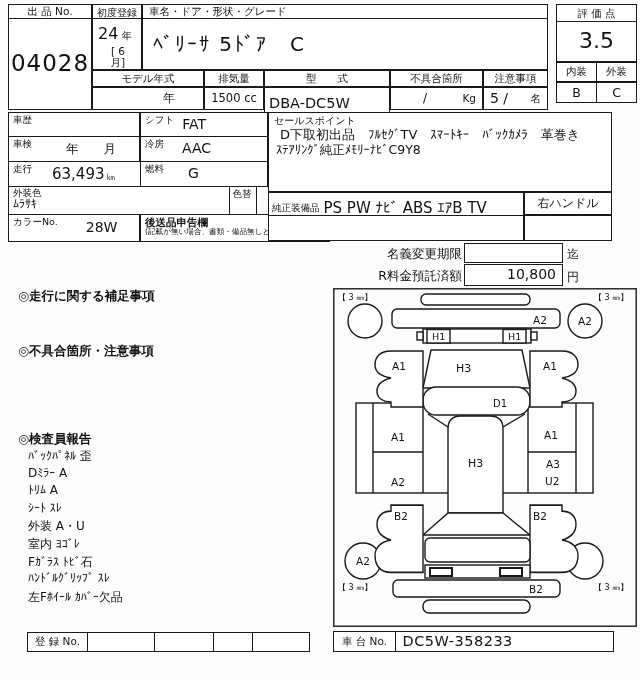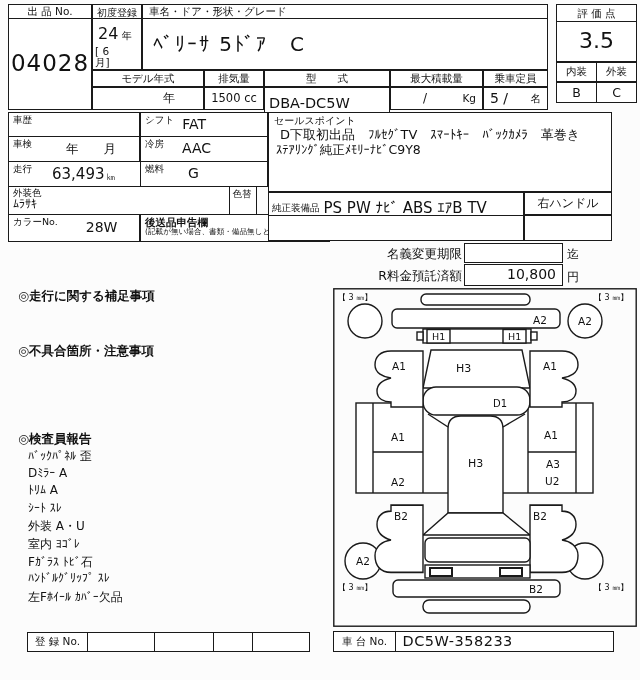--- a/index.html
+++ b/index.html
@@ -35,31 +35,31 @@
 
 <div class="sheet">
 
   <div class="cell lblc" style="left:8px;top:4px;width:84px;height:16px;">出 品 No.</div>
   <div class="cell valc big" style="left:8px;top:18px;width:84px;height:92px;">04028</div>
 
   <div class="cell lblc" style="left:92px;top:4px;width:50px;height:16px;font-size:10px;">初度登録</div>
   <div class="cell" style="left:92px;top:18px;width:50px;height:52px;">
     <div style="padding:6px 0 0 5px;"><span style="font-size:16px;">24</span>
     <span style="font-size:10px;">年</span></div>
-    <div style="font-size:10.5px;padding:3px 16px 0 2px;">[ 6 月]</div>
+    <div style="font-size:10.5px;padding:3px 16px 0 2px;text-align:right;">[ 6 月]</div>
   </div>
 
   <div class="cell lblc" style="left:142px;top:4px;width:406px;height:16px;justify-content:flex-start;padding-left:6px;">車名・ドア・形状・グレード</div>
   <div class="cell" style="left:142px;top:18px;width:406px;height:52px;font-size:20px;display:flex;align-items:center;padding-left:10px;letter-spacing:2px;">ﾍﾞﾘｰｻ 5ﾄﾞｱ　C</div>
 
   <div class="cell lblc" style="left:92px;top:70px;width:112px;height:17px;">モデル年式</div>
   <div class="cell lblc" style="left:204px;top:70px;width:60px;height:17px;">排気量</div>
   <div class="cell lblc" style="left:264px;top:70px;width:126px;height:17px;">型　　式</div>
-  <div class="cell lblc" style="left:390px;top:70px;width:93px;height:17px;">最大積載量</div>
-  <div class="cell lblc" style="left:483px;top:70px;width:65px;height:17px;">乗車定員</div>
+  <div class="cell lblc" style="left:390px;top:70px;width:93px;height:17px;">不具合箇所</div>
+  <div class="cell lblc" style="left:483px;top:70px;width:65px;height:17px;">注意事項</div>
 
   <div class="cell valc" style="left:92px;top:87px;width:112px;height:23px;font-size:12px;justify-content:flex-end;padding-right:28px;">年</div>
   <div class="cell valc" style="left:204px;top:87px;width:60px;height:23px;font-size:11.5px;">1500 cc</div>
   <div class="cell" style="left:264px;top:87px;width:126px;height:33px;font-size:14.5px;display:flex;align-items:center;padding-left:4px;">DBA-DC5W</div>
   <div class="cell" style="left:390px;top:87px;width:93px;height:23px;display:flex;align-items:center;justify-content:space-between;padding:0 6px;">
     <span style="font-size:12px;margin-left:26px;">/</span>
     <span style="font-size:10.5px;">Kg</span>
   </div>
   <div class="cell" style="left:483px;top:87px;width:65px;height:23px;display:flex;align-items:center;justify-content:space-between;padding:0 6px;">
     <span style="font-size:14px;">5 /</span>

